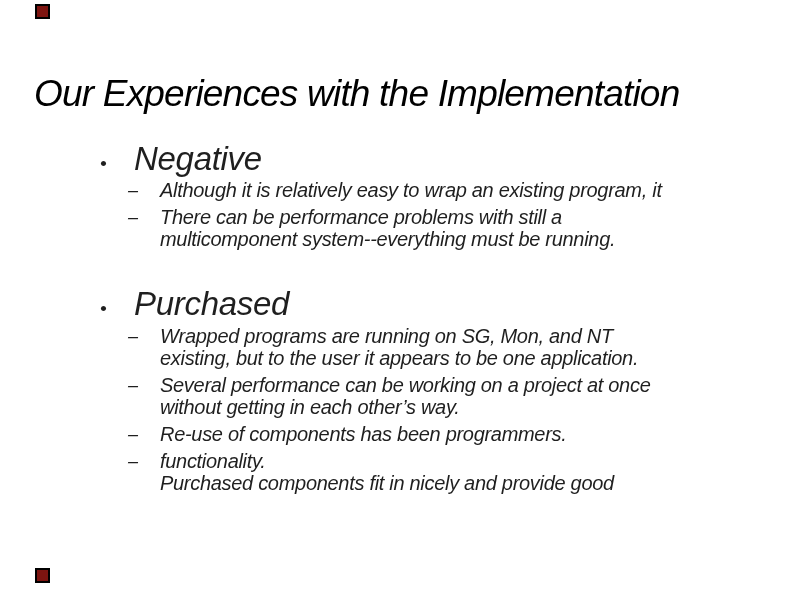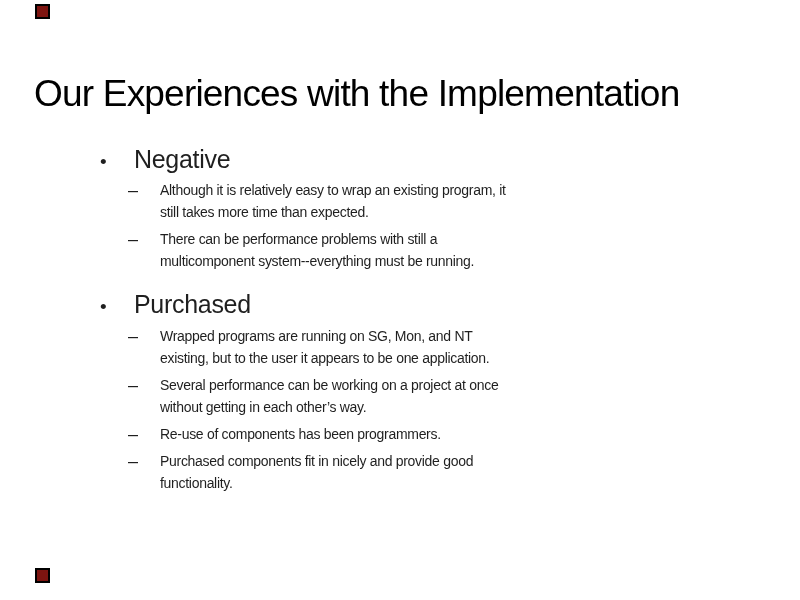--- a/index.html
+++ b/index.html
@@ -6,20 +6,21 @@
   body {
     width: 800px; height: 600px;
     font-family: "Liberation Sans", "DejaVu Sans", sans-serif;
     background: #ffffff;
   }
   .slide {
     position: relative;
     width: 800px; height: 600px;
     background: #ffffff;
     overflow: hidden;
+    font-style: italic;
   }
   .accent-square {
     position: absolute;
     left: 35px;
     width: 11px; height: 11px;
     border: 2px solid #000000;
     background: #7d1410;
   }
   .accent-square.top { top: 4px; }
   .accent-square.bottom { top: 568px; }
@@ -42,21 +43,21 @@
   }
   .section-label-row.negative { top: 144px; }
   .section-label-row.positive { top: 289px; }
   .l1-bullet {
     width: 34px;
     flex: none;
     font-size: 19px;
     color: #1f1f1f;
   }
   .section-label {
-    font-size: 25px;
+    font-size: 33px;
     line-height: 30px;
     letter-spacing: -0.3px;
   }
   .items {
     position: absolute;
     left: 128px;
     width: 600px;
   }
   .items.negative { top: 179px; }
   .items.positive { top: 325px; }
@@ -66,21 +67,21 @@
     color: #1f1f1f;
   }
   .l2-dash {
     width: 32px;
     flex: none;
     font-size: 18px;
     line-height: 22px;
   }
   .l2-lines { flex: 1; }
   .l2-line {
-    font-size: 14px;
+    font-size: 20px;
     line-height: 22px;
     letter-spacing: -0.3px;
     white-space: nowrap;
   }
 </style>
 </head>
 <body>
 
 <div class="slide">
 
@@ -91,21 +92,20 @@
   <div class="section-label-row negative">
     <span class="l1-bullet">•</span>
     <span class="section-label">Negative</span>
   </div>
 
   <div class="items negative">
     <div class="sub-item">
       <span class="l2-dash">–</span>
       <div class="l2-lines">
         <div class="l2-line">Although it is relatively easy to wrap an existing program, it</div>
-        <div class="l2-line">still takes more time than expected.</div>
       </div>
     </div>
     <div class="sub-item">
       <span class="l2-dash">–</span>
       <div class="l2-lines">
         <div class="l2-line">There can be performance problems with still a</div>
         <div class="l2-line">multicomponent system--everything must be running.</div>
       </div>
     </div>
   </div>
@@ -132,21 +132,21 @@
     </div>
     <div class="sub-item">
       <span class="l2-dash">–</span>
       <div class="l2-lines">
         <div class="l2-line">Re-use of components has been programmers.</div>
       </div>
     </div>
     <div class="sub-item">
       <span class="l2-dash">–</span>
       <div class="l2-lines">
+        <div class="l2-line">functionality.</div>
         <div class="l2-line">Purchased components fit in nicely and provide good</div>
-        <div class="l2-line">functionality.</div>
       </div>
     </div>
   </div>
 
   <div class="accent-square bottom" style="background: rgb(125, 20, 16); border-color: rgb(0, 0, 0);"></div>
 
 </div>
 
 </body></html>

